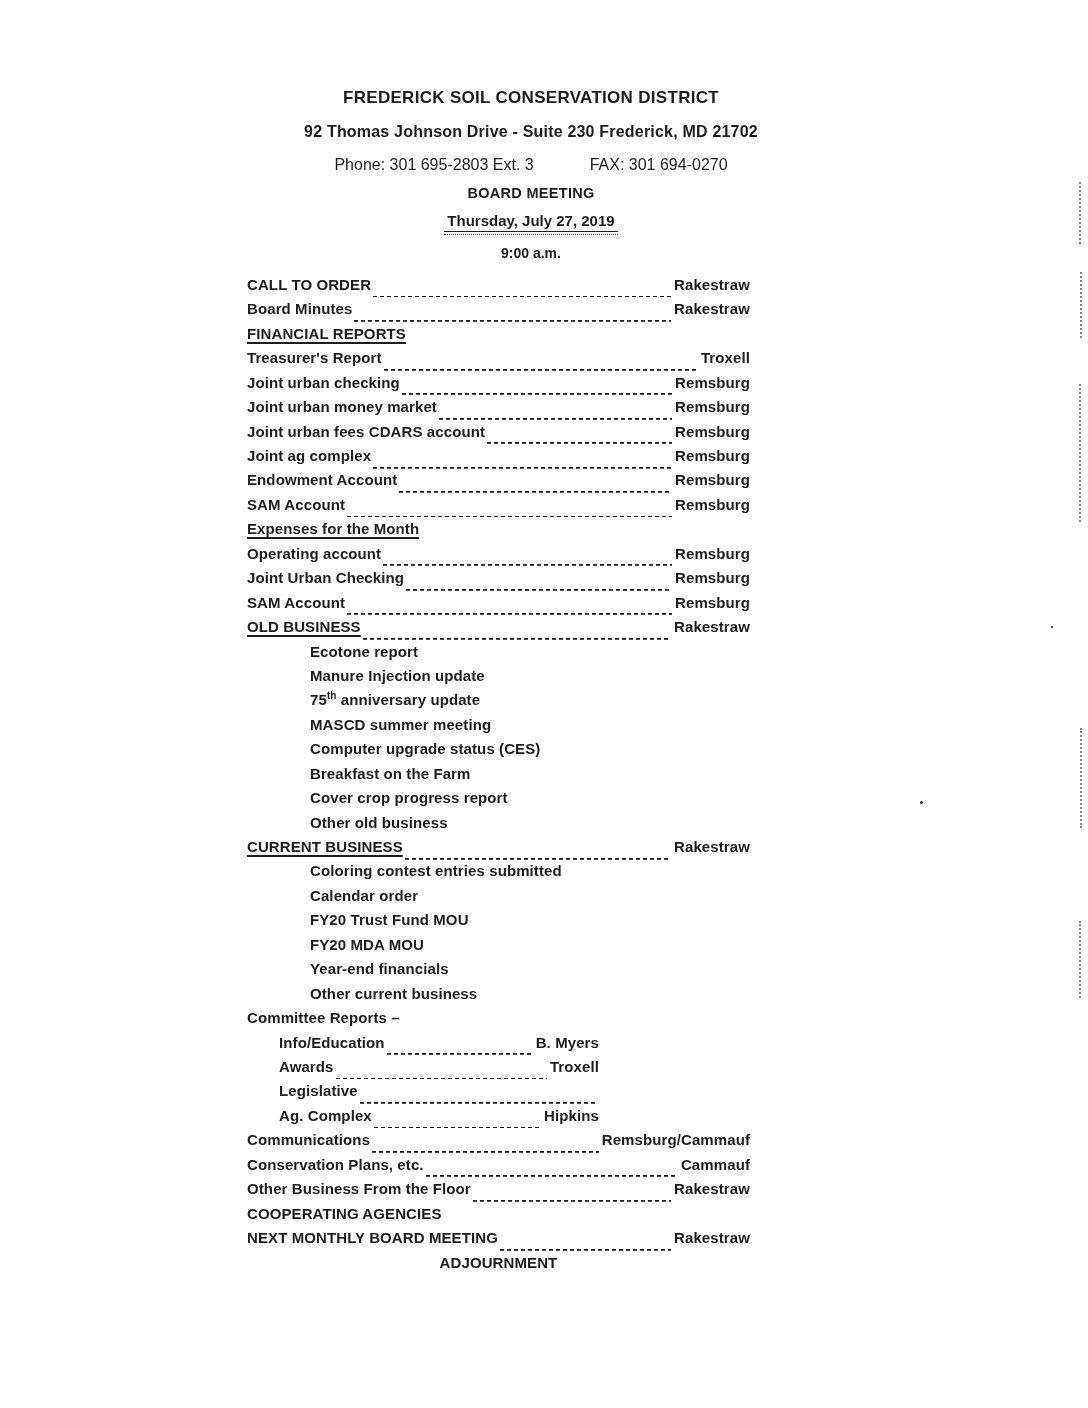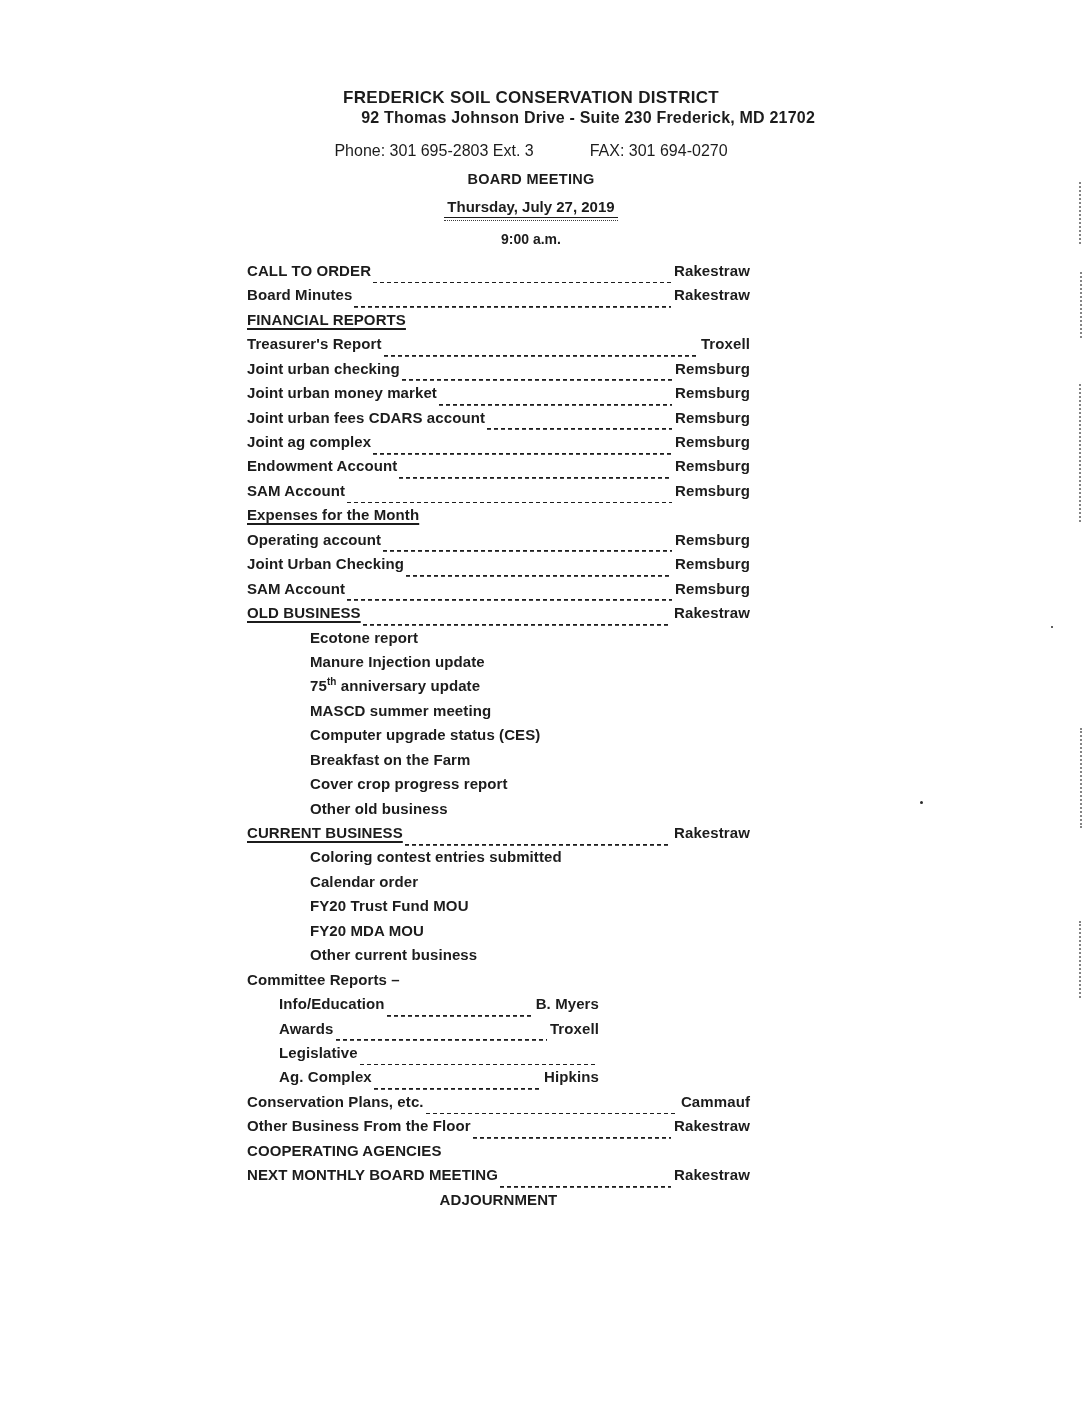--- a/index.html
+++ b/index.html
@@ -3,21 +3,21 @@
 <meta charset="utf-8">
 <style>
   html,body{margin:0;padding:0;}
   body{
     width:1088px;height:1408px;background:#ffffff;position:relative;
     font-family:"Liberation Sans",sans-serif;color:#1c1c1c;overflow:hidden;
   }
   .doc{position:absolute;left:247px;top:88px;width:568px;}
   .hdr{text-align:center;white-space:nowrap;}
   .org{font-size:17px;font-weight:700;line-height:20px;letter-spacing:.3px;}
-  .addr{margin-top:0;font-size:16px;font-weight:700;line-height:20px;letter-spacing:.2px;text-align:right;}
+  .addr{margin-top:14px;font-size:16px;font-weight:700;line-height:20px;letter-spacing:.2px;}
   .phones{margin-top:13px;font-size:16px;font-weight:400;line-height:20px;}
   .phones .gap{display:inline-block;width:56px;}
   .meeting{margin-top:9px;font-size:14.5px;font-weight:700;line-height:19px;letter-spacing:.3px;}
   .datewrap{margin-top:8px;font-size:15px;font-weight:700;line-height:19px;}
   .datewrap .outer{display:inline-block;border-bottom:1px dotted #3a3a3a;padding-bottom:2px;}
   .datewrap .inner{display:inline-block;border-bottom:1.3px solid #1c1c1c;padding:0 3px 1px;text-align:right;}
   .time{margin-top:9px;font-size:14px;font-weight:700;line-height:18px;}
 
   .rows{margin-top:11px;width:503px;font-size:15px;font-weight:700;letter-spacing:.1px;}
   .row{display:flex;align-items:flex-end;height:24.45px;line-height:24.45px;white-space:nowrap;}
@@ -154,20 +154,23 @@
     <div class="row indent">
         <span>Calendar order</span>
       </div>
     <div class="row indent">
         <span>FY20 Trust Fund MOU</span>
       </div>
     <div class="row indent">
         <span>FY20 MDA MOU</span>
       </div>
     <div class="row indent">
+        <span>Year-end financials</span>
+      </div>
+    <div class="row indent">
         <span>Other current business</span>
       </div>
     <div class="row">
         <span>Committee Reports –</span>
       </div>
     <div class="row short">
         <span>Info/Education</span>
         <span class="lead"></span>
         <span>B. Myers</span>
       </div>
@@ -178,20 +181,25 @@
       </div>
     <div class="row short">
         <span>Legislative</span>
         <span class="lead"></span>
         <span></span>
       </div>
     <div class="row short">
         <span>Ag. Complex</span>
         <span class="lead"></span>
         <span>Hipkins</span>
+      </div>
+    <div class="row">
+        <span>Communications</span>
+        <span class="lead"></span>
+        <span>Remsburg/Cammauf</span>
       </div>
     <div class="row">
         <span>Conservation Plans, etc.</span>
         <span class="lead"></span>
         <span>Cammauf</span>
       </div>
     <div class="row">
         <span>Other Business From the Floor</span>
         <span class="lead"></span>
         <span>Rakestraw</span>

